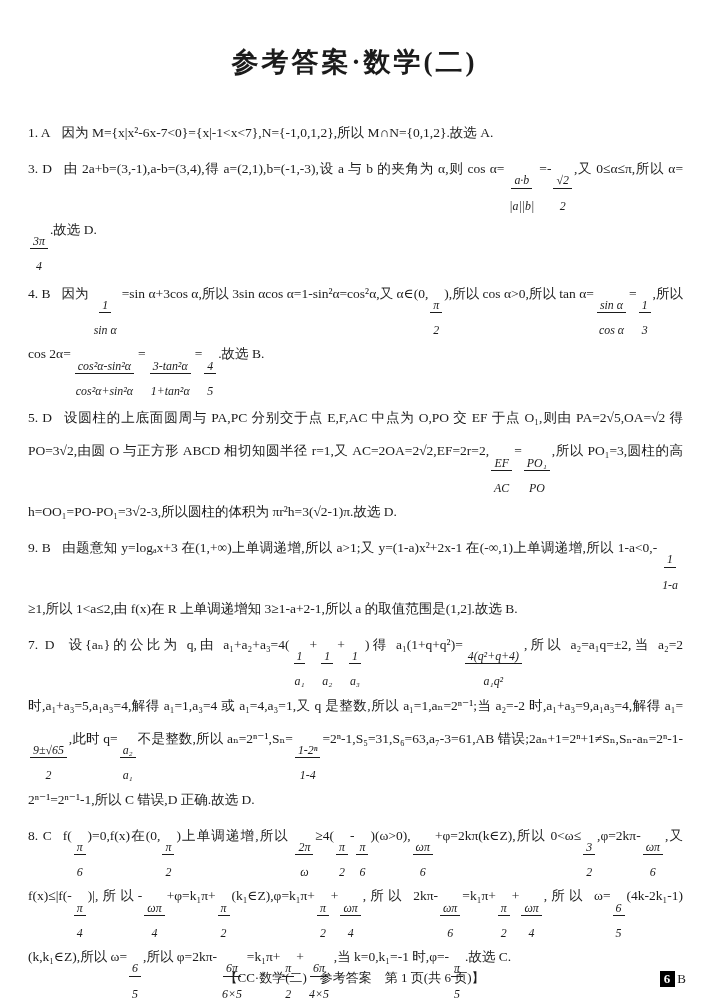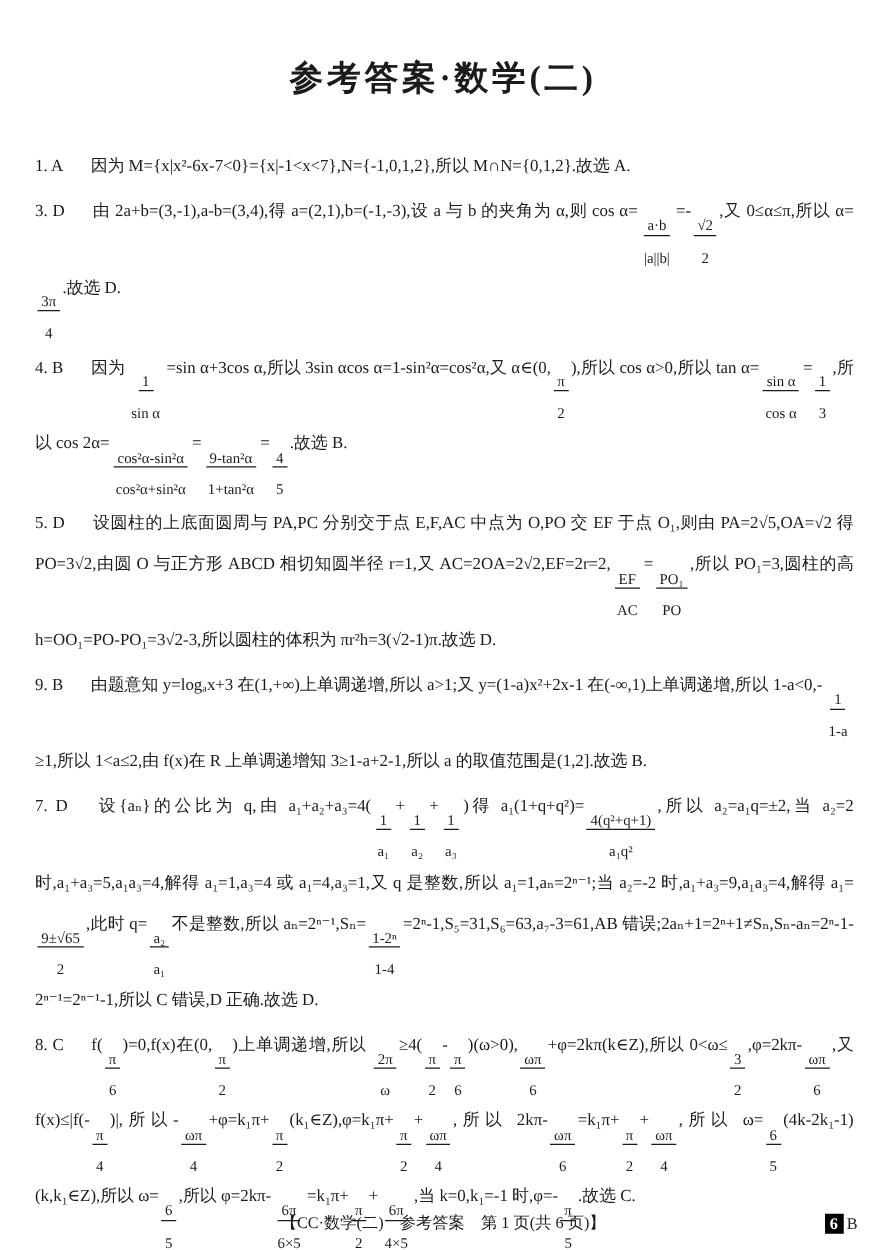--- a/index.html
+++ b/index.html
@@ -21,31 +21,32 @@
   }
   .answers{
     margin:36px 26px 0 28px;
     font-size:13.5px;
     text-align:justify;
   }
   .item{
     line-height:2.45;
     margin-bottom:3px;
   }
-  .qnum{margin-right:22px;white-space:nowrap;}
+  .qnum{margin-right:11px;white-space:nowrap;}
   
   .frac{
     display:inline-flex;
     flex-direction:column;
     align-items:center;
     vertical-align:-0.95em;
     line-height:1.2;
     font-size:0.88em;
     margin:0 2px;
     text-align:center;
+    font-style:italic;
   }
   .fnum{border-bottom:1px solid #1b1b1b;padding:0 3px;}
   .fden{padding:0 3px;margin-top:10px;}
   .footer{
     position:absolute;
     left:0;right:0;bottom:13px;
     font-size:13px;
     height:18px;
   }
   .footer-center{
@@ -94,21 +95,21 @@
           </span>),所以 cos α&gt;0,所以 tan α=<span class="frac">
             <span class="fnum">sin α</span>
             <span class="fden">cos α</span>
           </span>=<span class="frac">
             <span class="fnum">1</span>
             <span class="fden">3</span>
           </span>,所以 cos 2α=<span class="frac">
             <span class="fnum">cos²α-sin²α</span>
             <span class="fden">cos²α+sin²α</span>
           </span>=<span class="frac">
-            <span class="fnum">9-tan²α</span>
+            <span class="fnum">3-tan²α</span>
             <span class="fden">1+tan²α</span>
           </span>=<span class="frac">
             <span class="fnum">4</span>
             <span class="fden">5</span>
           </span>.故选 B.</span></div>
       <div class="item"><span class="qnum">5. D</span><span class="qtext">设圆柱的上底面圆周与 PA,PC 分别交于点 E,F,AC 中点为 O,PO 交 EF 于点 O₁,则由 PA=2√5,OA=√2 得 PO=3√2,由圆 O 与正方形 ABCD 相切知圆半径 r=1,又 AC=2OA=2√2,EF=2r=2,<span class="frac">
             <span class="fnum">EF</span>
             <span class="fden">AC</span>
           </span>=<span class="frac">
             <span class="fnum">PO₁</span>
@@ -121,21 +122,21 @@
       <div class="item"><span class="qnum">7. D</span><span class="qtext">设{aₙ}的公比为 q,由 a₁+a₂+a₃=4(<span class="frac">
             <span class="fnum">1</span>
             <span class="fden">a₁</span>
           </span>+<span class="frac">
             <span class="fnum">1</span>
             <span class="fden">a₂</span>
           </span>+<span class="frac">
             <span class="fnum">1</span>
             <span class="fden">a₃</span>
           </span>)得 a₁(1+q+q²)=<span class="frac">
-            <span class="fnum">4(q²+q+1)</span>
+            <span class="fnum">4(q²+q+4)</span>
             <span class="fden">a₁q²</span>
           </span>,所以 a₂=a₁q=±2,当 a₂=2 时,a₁+a₃=5,a₁a₃=4,解得 a₁=1,a₃=4 或 a₁=4,a₃=1,又 q 是整数,所以 a₁=1,aₙ=2ⁿ⁻¹;当 a₂=-2 时,a₁+a₃=9,a₁a₃=4,解得 a₁=<span class="frac">
             <span class="fnum">9±√65</span>
             <span class="fden">2</span>
           </span>,此时 q=<span class="frac">
             <span class="fnum">a₂</span>
             <span class="fden">a₁</span>
           </span>不是整数,所以 aₙ=2ⁿ⁻¹,Sₙ=<span class="frac">
             <span class="fnum">1-2ⁿ</span>
             <span class="fden">1-4</span>

